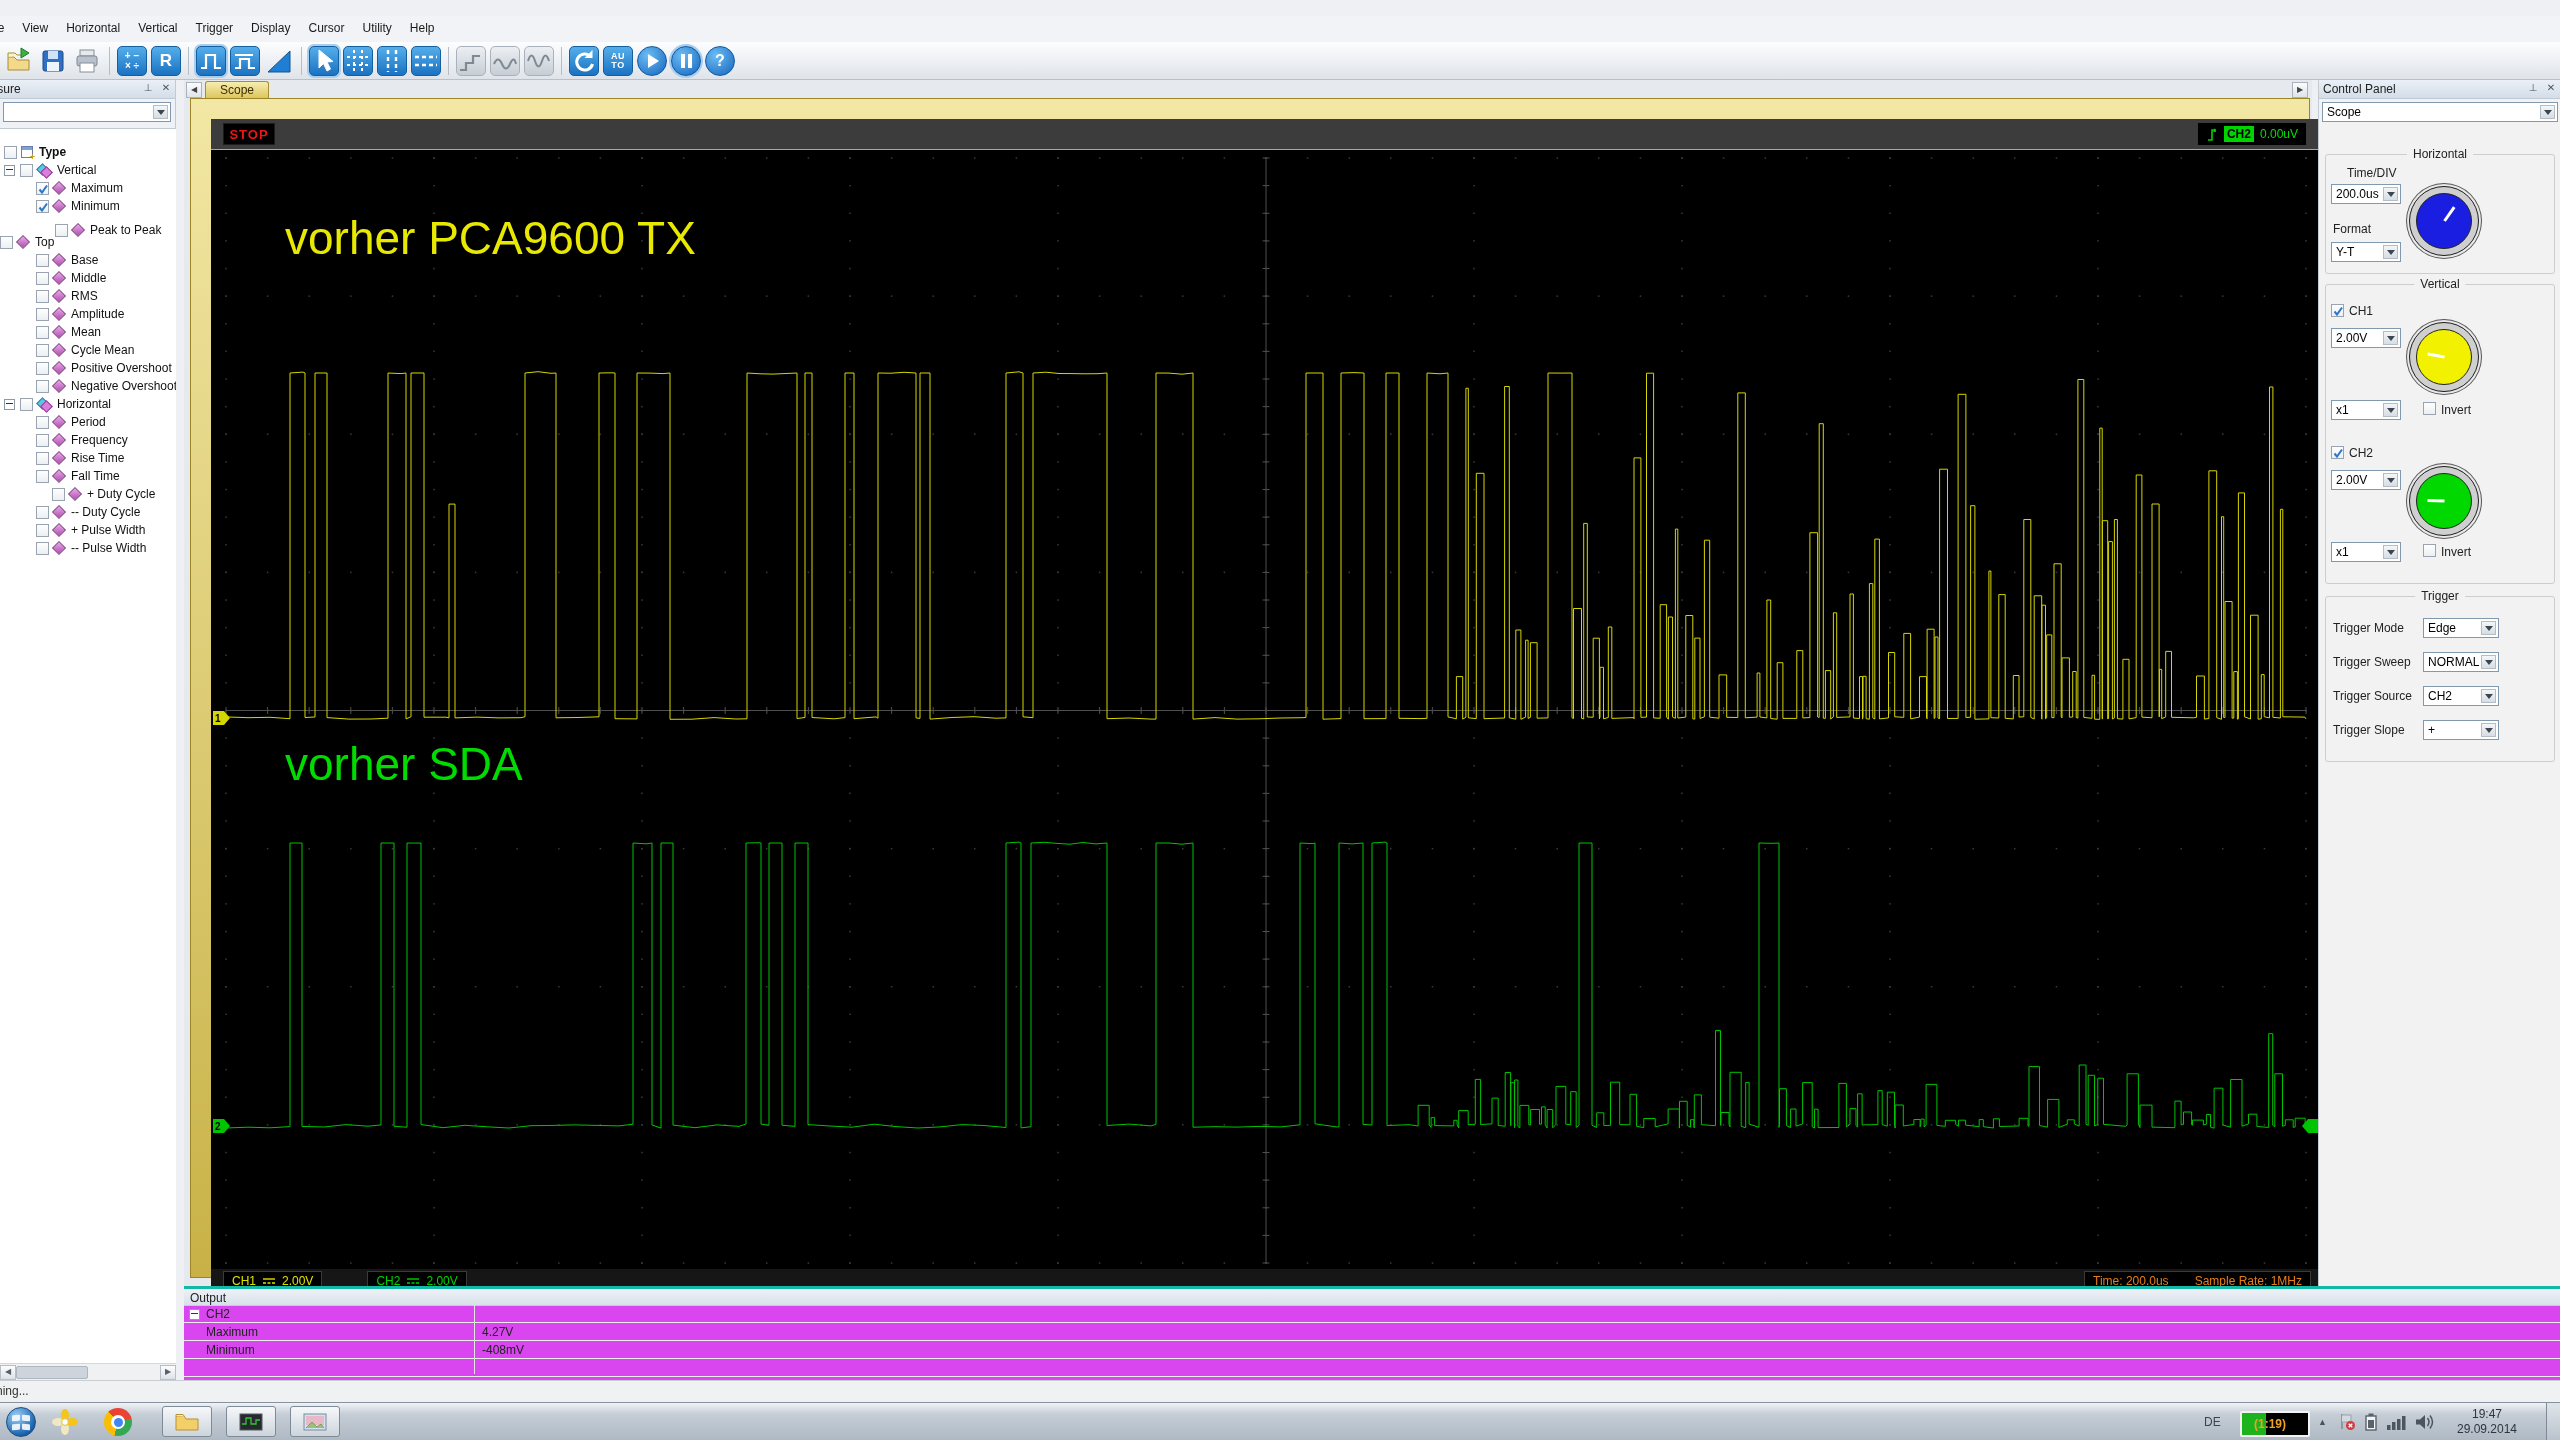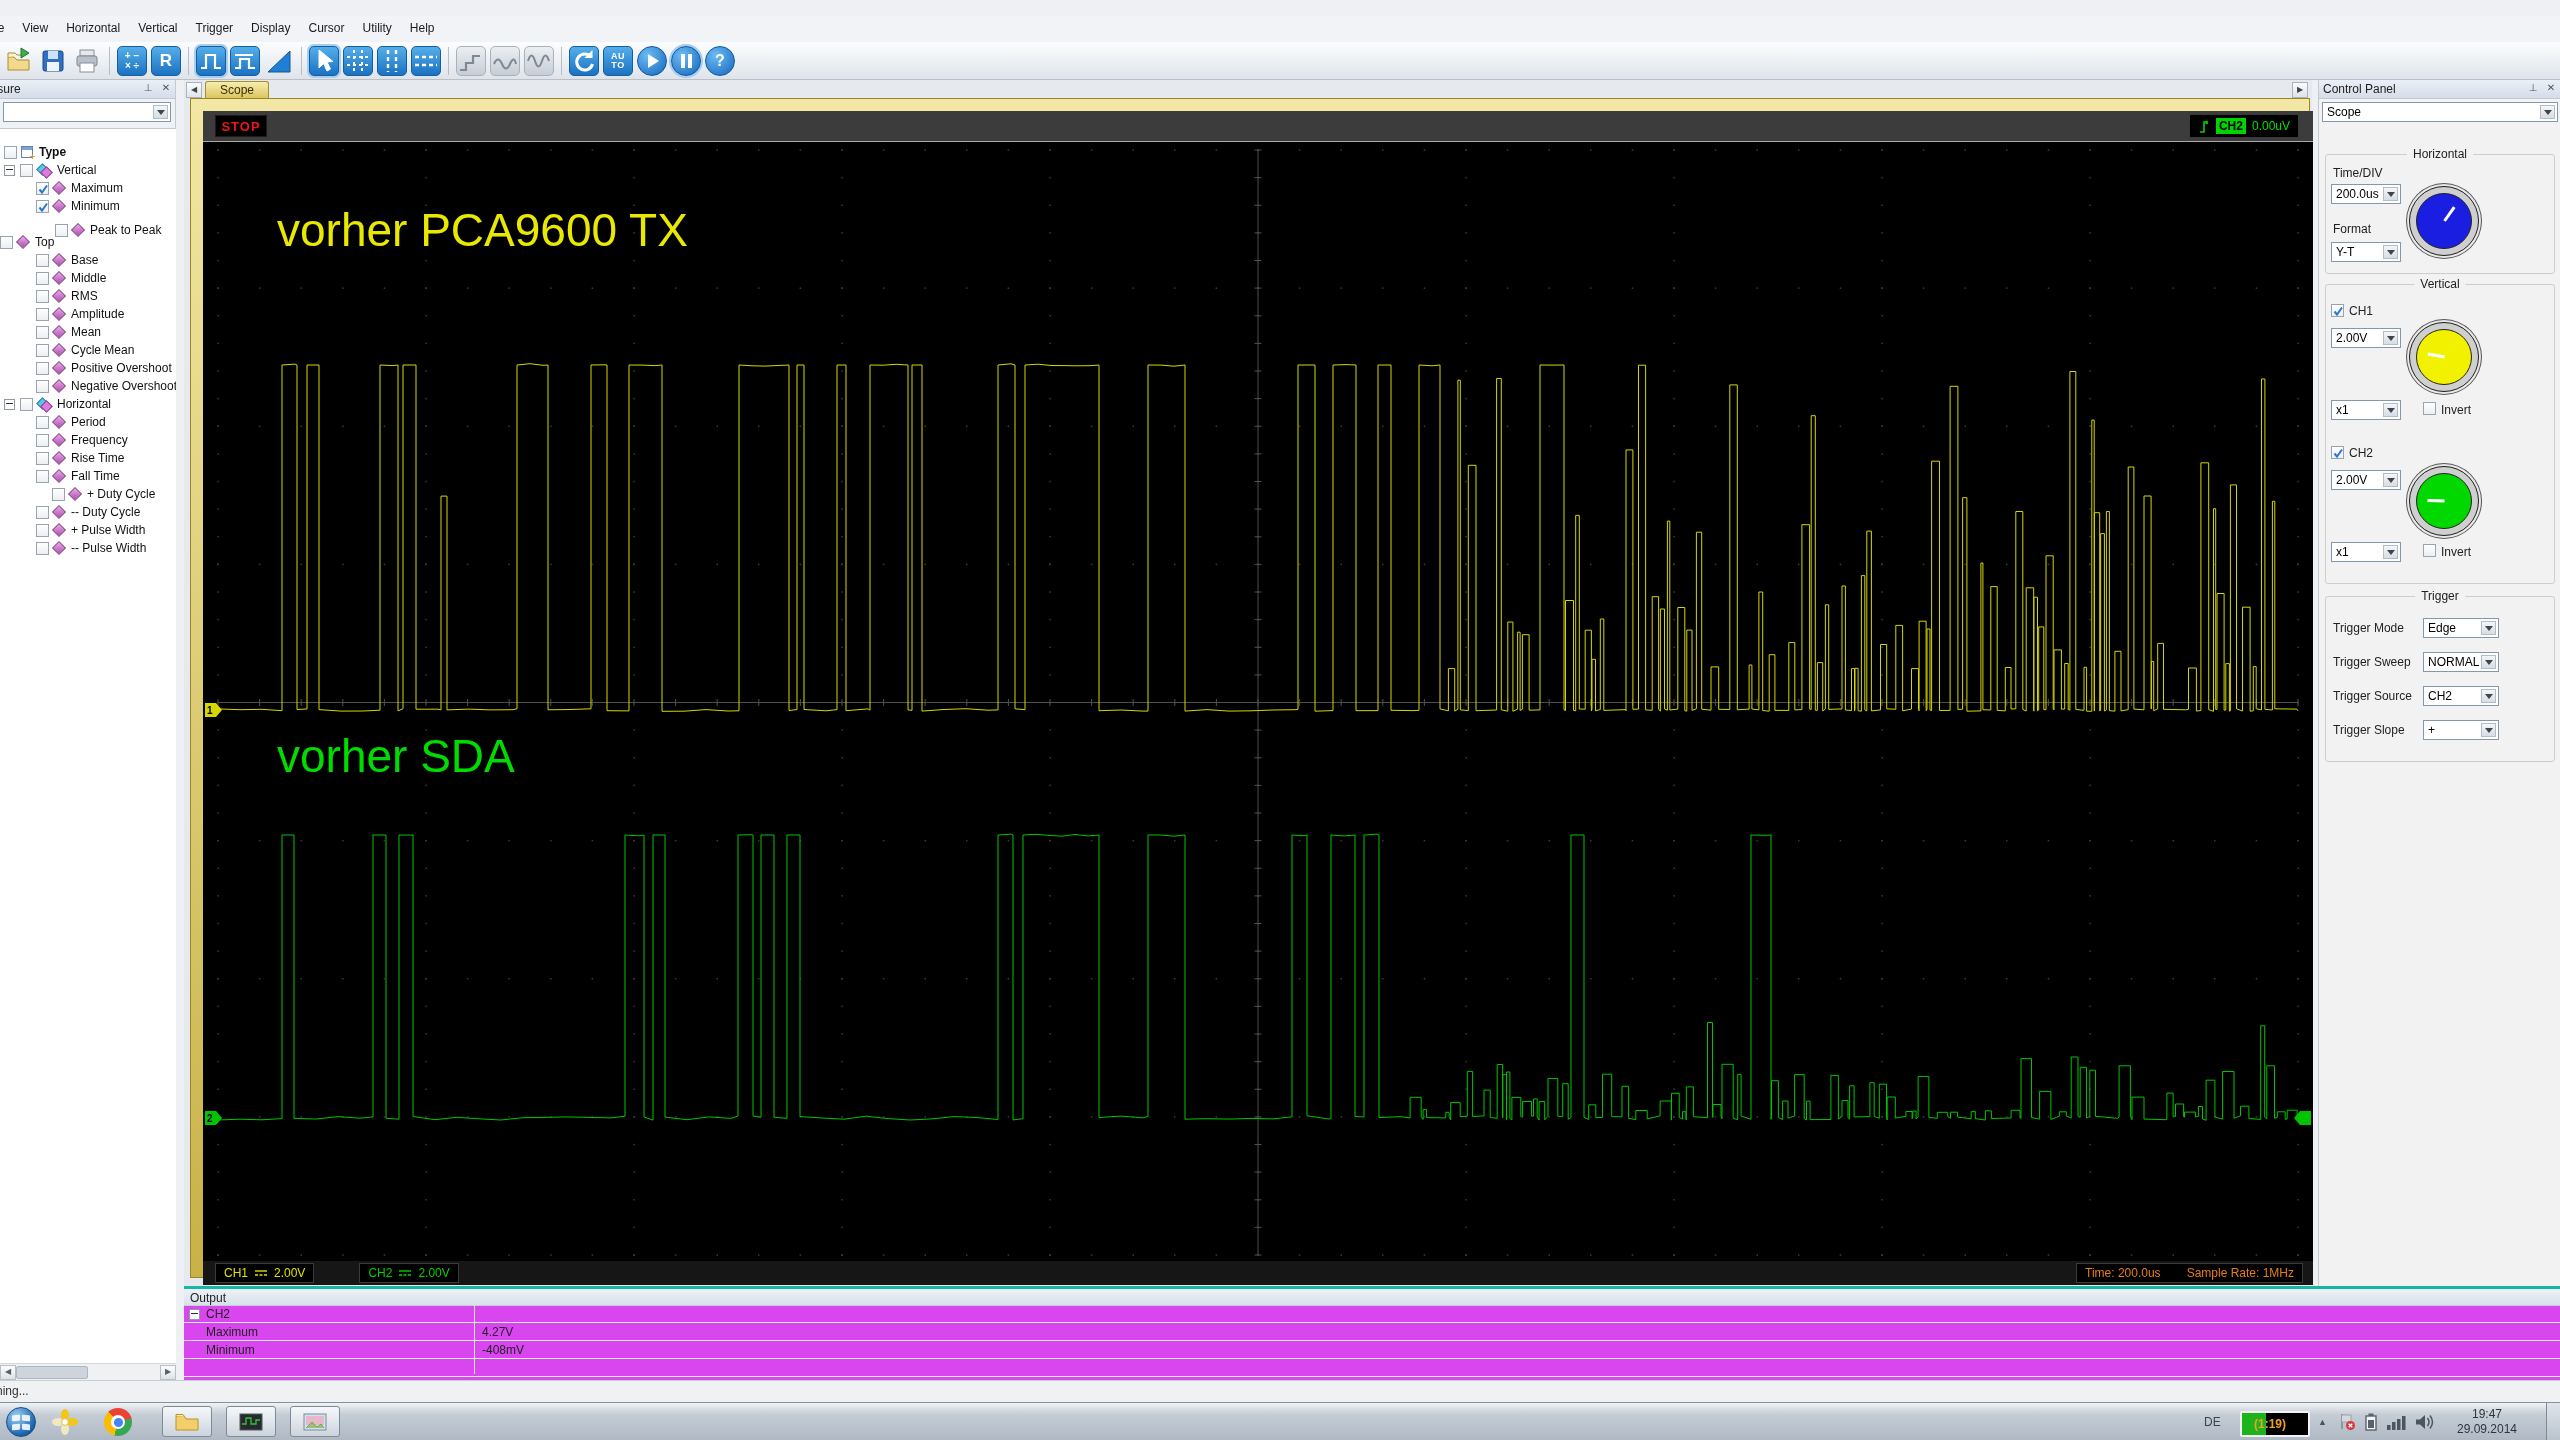--- a/index.html
+++ b/index.html
@@ -52,21 +52,21 @@
   .tbl-ico:after{content:"+";position:absolute;right:-3px;bottom:-5px;color:#caa21e;font-size:9px;font-weight:bold;}
   #tree-hscroll{left:0;top:1283px;width:176px;height:15px;background:#f0f1f3;border-top:1px solid #d4d8dd;}
   .scroll-arrow{position:absolute;top:1px;width:14px;height:13px;background:linear-gradient(#fdfdfd,#dde2e8);border:1px solid #b6bec7;text-align:center;line-height:12px;font-size:8px;color:#55606c;}
   #tree-thumb{position:absolute;left:16px;top:2px;width:70px;height:11px;background:#cdd4dc;border:1px solid #aeb6bf;border-radius:2px;}
 
   
   #mdi{left:184px;top:80px;width:2128px;height:1206px;background:#e6e9ed;}
   .tab-arrow{width:14px;height:14px;top:2px;background:linear-gradient(#fbfcfd,#dfe4ea);border:1px solid #aab3bd;text-align:center;line-height:13px;font-size:8px;color:#444;}
   #scope-tab{left:21px;top:1px;height:16px;padding:0 14px;background:linear-gradient(#f7edb0,#dcc65e);border:1px solid #a58f2e;border-bottom:none;border-radius:3px 3px 0 0;
      font-size:12px;line-height:16px;color:#3b2f05;}
-  #scope-win{left:6px;top:18px;width:2120px;height:1180px;background:linear-gradient(#f2e7a4,#c8b247);border:1px solid #9b8526;box-sizing:border-box;padding:12px;}
+  #scope-win{left:6px;top:18px;width:2120px;height:1180px;background:linear-gradient(#f2e7a4,#c8b247);border:1px solid #9b8526;box-sizing:border-box;padding:20px;}
   #scope-inner{width:2110px;height:1170px;background:#000;display:flex;flex-direction:column;}
   #scope-topbar{height:30px;background:#3c3c3c;border-bottom:1px solid #a9a9a9;display:flex;align-items:center;flex:0 0 auto;}
   #stop-chip{margin-left:12px;width:50px;height:20px;background:#000;border:1px solid #1c1c1c;color:#ee1616;font-weight:bold;font-size:13px;
      display:flex;align-items:center;justify-content:center;letter-spacing:1px;}
   #trig-chip{margin-left:auto;margin-right:14px;height:22px;background:#000;border:1px solid #3a3a3a;display:flex;align-items:center;padding:0 8px;gap:6px;}
   #trig-ch{background:#00d400;color:#000;font-size:12px;font-weight:bold;padding:1px 3px;}
   #trig-val{color:#00e000;font-size:12px;}
   #wavebox{flex:1 1 auto;position:relative;}
   #scope-botbar{height:24px;background:#161616;display:flex;align-items:center;flex:0 0 auto;}
   .meas-chip{height:18px;background:#000;border:1px solid #3a3a3a;display:flex;align-items:center;padding:0 8px;gap:6px;font-size:12px;}
@@ -1452,21 +1452,21 @@
         <div class="pane-ico">✕</div>
       </div>
     </div>
     <div class="combo" style="left:3px;top:22px;width:236px;height:20px;">
       <span>Scope</span><div class="arr"></div>
     </div>
 
     <div class="group" style="left:6px;top:74px;width:228px;height:118px;">
       <div class="group-legend">Horizontal</div>
     </div>
-    <div class="ctl-label" style="left:14px;top:86px;">Time/DIV</div>
+    <div class="ctl-label" style="left:28px;top:86px;">Time/DIV</div>
     <div class="combo" style="left:12px;top:104px;width:70px;height:20px;">
       <span>200.0us</span><div class="arr"></div>
     </div>
     <div class="ctl-label" style="left:14px;top:142px;">Format</div>
     <div class="combo" style="left:12px;top:162px;width:70px;height:20px;">
       <span>Y-T</span><div class="arr"></div>
     </div>
     <div class="knob" style="left:90px;top:106px;">
       <div class="knob-face" id="knob-h" style="background: rgb(26, 30, 224);">
           <div class="knob-ptr" id="ptr-h" style="transform: rotate(35deg);"></div>

